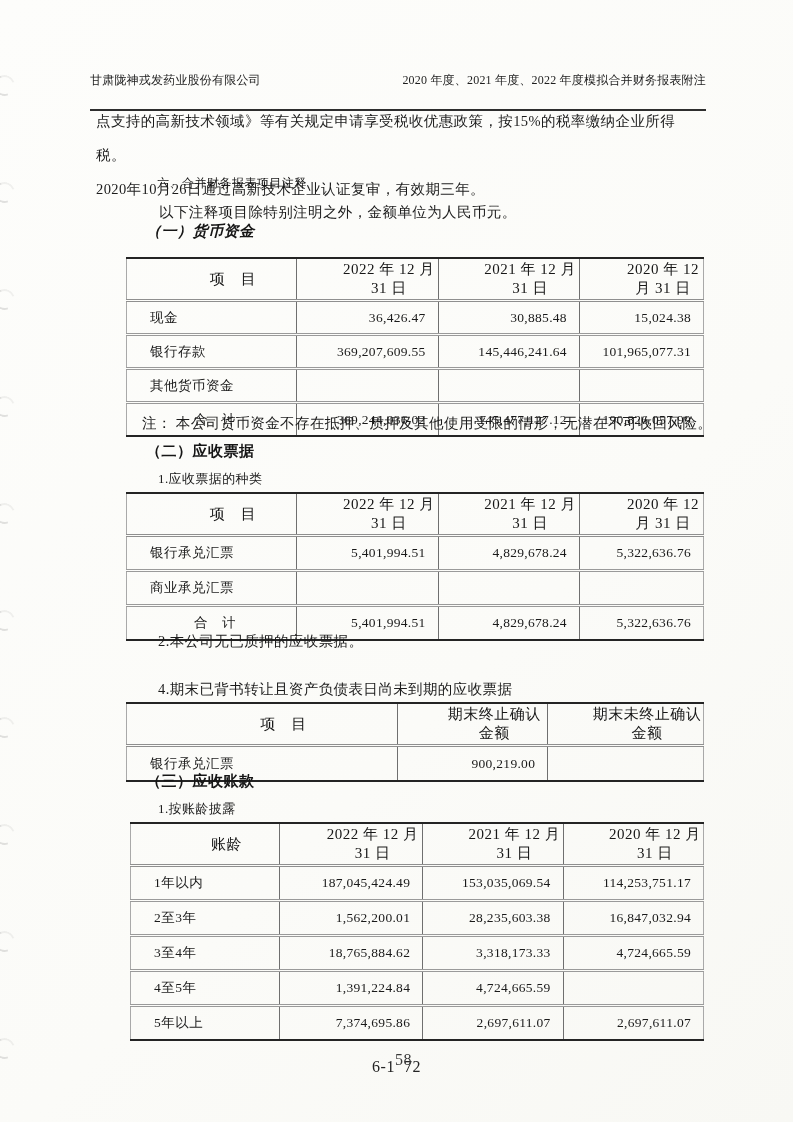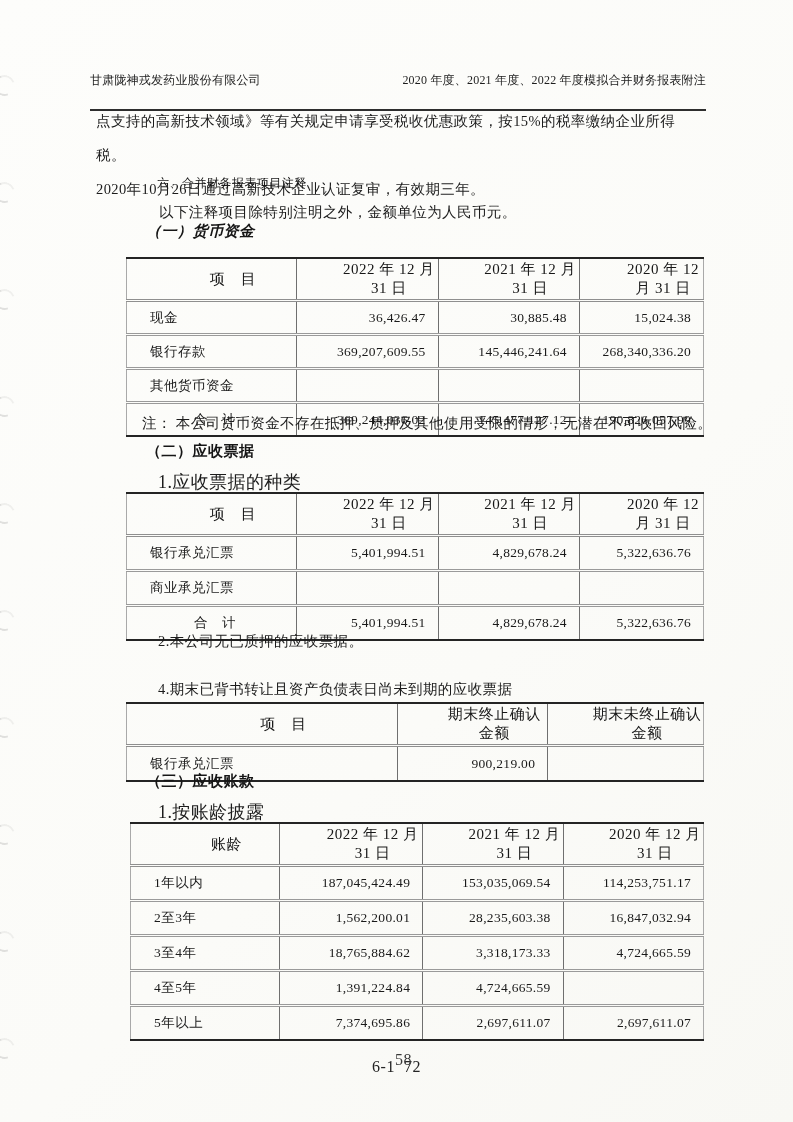--- a/index.html
+++ b/index.html
@@ -25,21 +25,21 @@
     border-bottom:2px solid #2e2e2e;padding-bottom:20px;
     font-size:12px;letter-spacing:.2px;color:#1d1d1d;
   }
   .body-par{
     position:absolute;left:96px;width:596px;
     font-size:14.5px;line-height:34px;color:#1c1c1c;letter-spacing:.4px;
   }
   .h-six{position:absolute;left:157px;top:175px;font-size:12px;font-weight:normal;color:#161616;letter-spacing:.5px;}
   .intro{position:absolute;left:159px;top:203px;font-size:14.5px;color:#1c1c1c;letter-spacing:.4px;}
   .sec-title{position:absolute;font-size:15px;font-weight:bold;color:#161616;letter-spacing:.5px;}
-  .sub-line{position:absolute;font-size:18px;color:#1c1c1c;letter-spacing:.4px;}
+  .sub-line{position:absolute;font-size:13px;color:#1c1c1c;letter-spacing:.4px;}
   .doc-table{
     position:absolute;left:126px;width:578px;
     border-collapse:collapse;table-layout:fixed;
     font-size:13.5px;color:#1a1a1a;
     border-top:2.5px solid #242424;border-bottom:2.5px solid #242424;
     border-left:1px solid #a9a9a9;border-right:1px solid #a9a9a9;
   }
   .doc-table th{
     font-weight:normal;text-align:center;font-size:15px;
     border-bottom:3px double #8f8f8f;border-left:1px solid #6f6f6f;
@@ -117,21 +117,21 @@
         <tr>
           <td class="c-label">现金</td>
           <td class="c-num">36,426.47</td>
           <td class="c-num">30,885.48</td>
           <td class="c-num">15,024.38</td>
         </tr>
         <tr>
           <td class="c-label">银行存款</td>
           <td class="c-num">369,207,609.55</td>
           <td class="c-num">145,446,241.64</td>
-          <td class="c-num">268,340,336.20</td>
+          <td class="c-num">101,965,077.31</td>
         </tr>
         <tr>
           <td class="c-label">其他货币资金</td>
           <td class="c-num"></td>
           <td class="c-num"></td>
           <td class="c-num"></td>
         </tr>
         <tr>
           <td class="c-label c-total">合　计</td>
           <td class="c-num">369,244,036.02</td>

